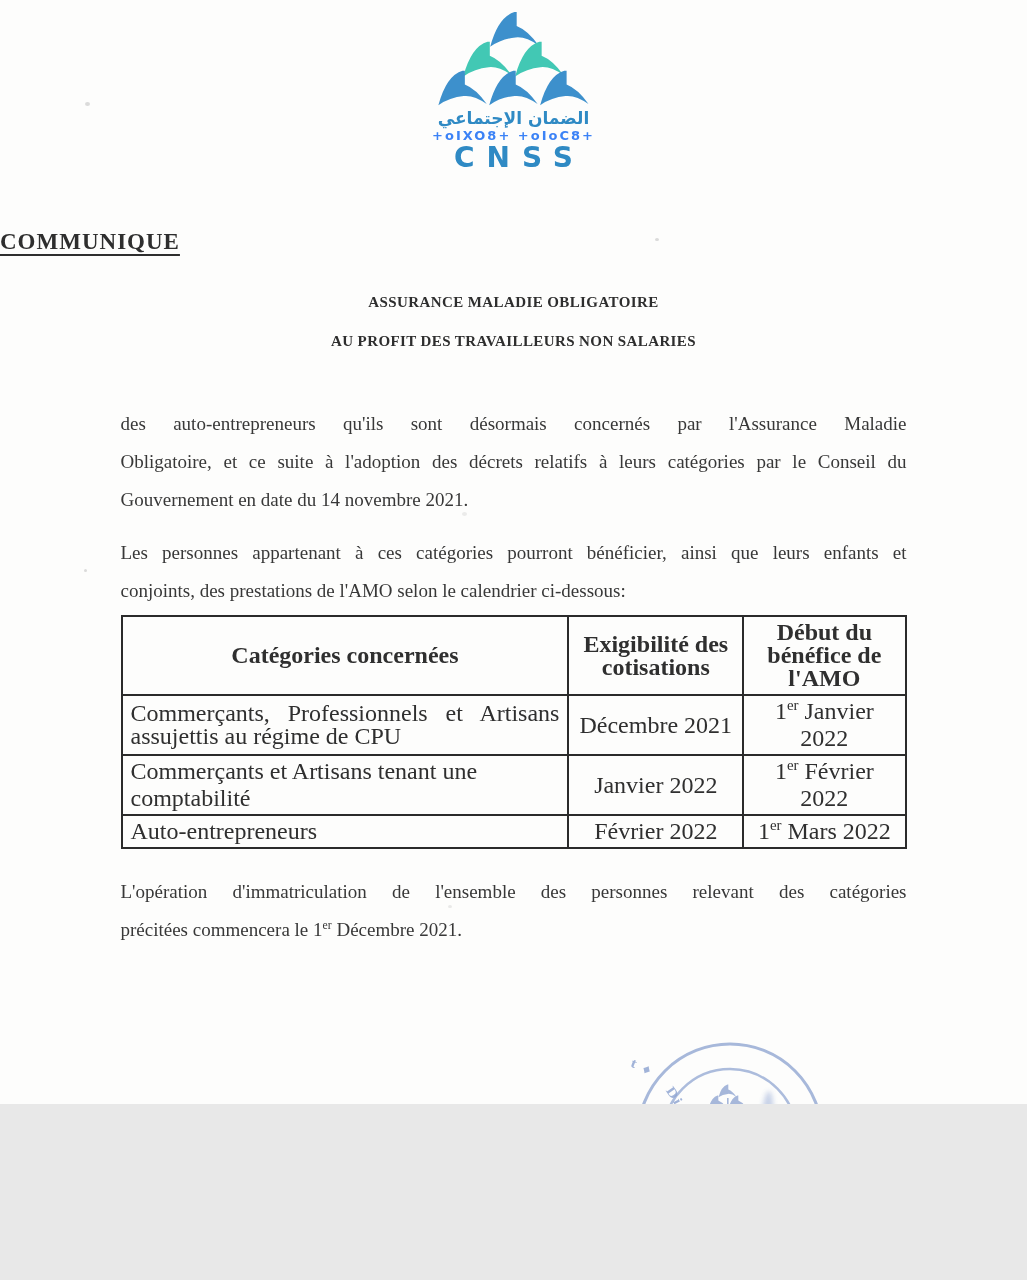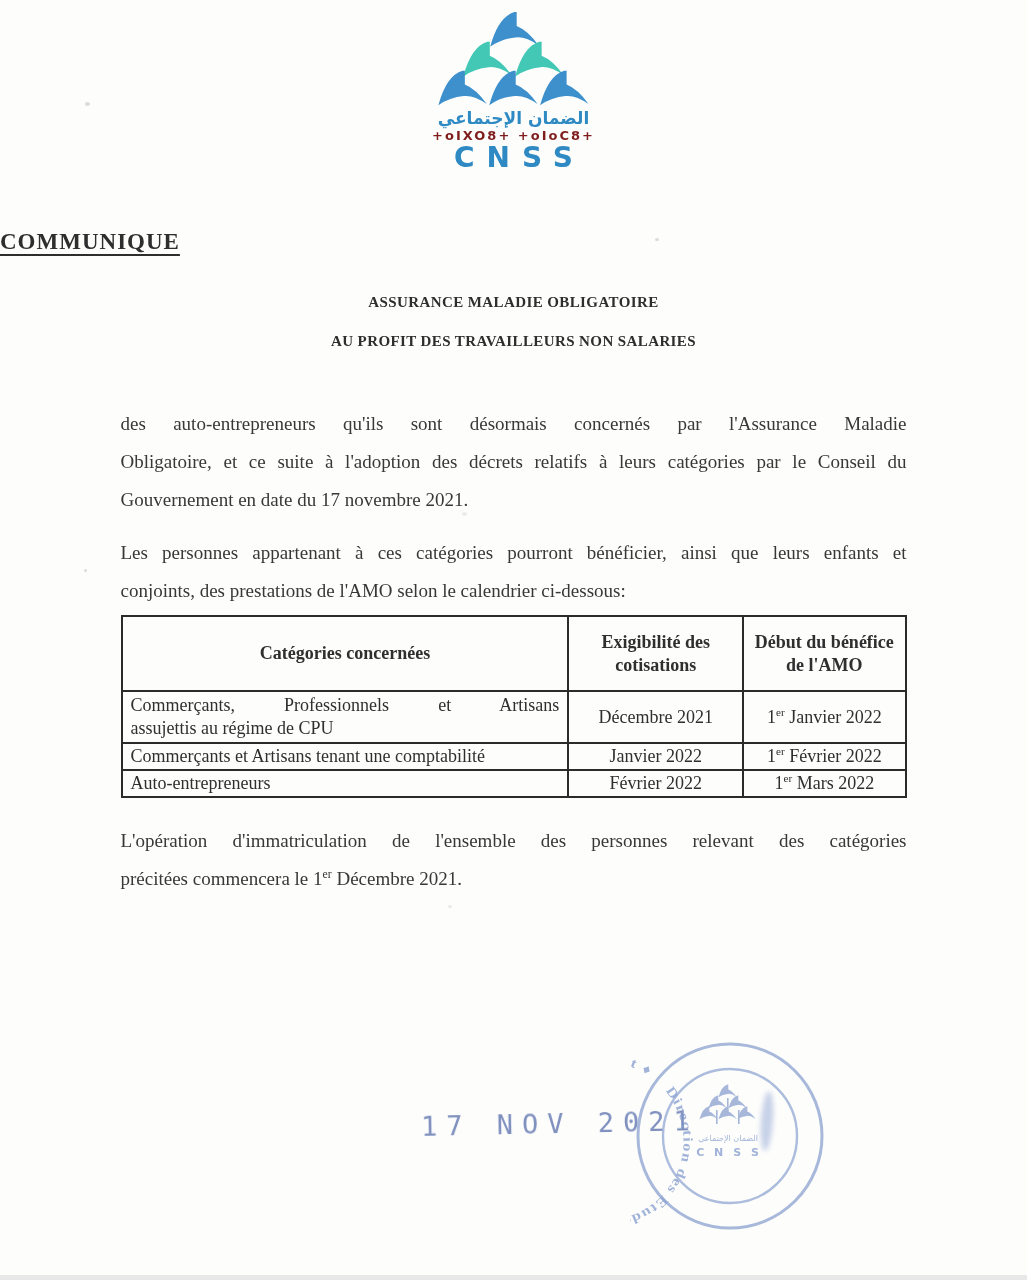--- a/index.html
+++ b/index.html
@@ -1,38 +1,38 @@
 <!DOCTYPE html>
 <html><head>
 <meta charset="utf-8">
 <style>
   * { margin: 0; padding: 0; box-sizing: border-box; }
   html,body { background:#e8e8e8; }
   .page {
     position: relative;
     width: 1027px;
-    height: 1275px;
+    height: 1104px;
     margin: 0 auto;
     background: #fdfdfc;
     overflow: hidden;
     font-family: "Liberation Serif", "DejaVu Serif", serif;
     color: #3a3a3a;
   }
 
   
   .logo-block { padding-top: 10px; text-align: center; }
   .logo-arcs { display:block; margin: 0 auto; }
   .logo-arabic {
     font-family: "DejaVu Sans", sans-serif;
     font-size: 17px; font-weight: bold; color: #2f8ac4;
     line-height: 20px; margin-top: 2px;
   }
   .logo-tifinagh {
     font-family: "DejaVu Sans", sans-serif;
-    font-size: 13px; font-weight: bold; color: #7f1d1d;
+    font-size: 13px; font-weight: bold; color: #3b82f6;
     letter-spacing: 2px; line-height: 16px;
   }
   .logo-acronym {
     font-family: "DejaVu Sans", sans-serif;
     font-size: 28px; font-weight: bold; color: #2f8ac4;
     letter-spacing: 12px; line-height: 26px; margin-top: 1px;
     text-indent: 12px;
   }
 
   
@@ -54,21 +54,21 @@
   .para .lline { text-align: left; line-height: 38px; height: 38px; }
   .para1 { margin-top: 44px; }
   .para2 { margin-top: 15px; }
   .para3 { margin-top: 24px; }
   sup { font-size: 0.62em; vertical-align: super; line-height: 0; margin-top: 16px; }
 
   
   table.calendar {
     width: 786px; margin: 5px auto 0 auto;
     border-collapse: collapse; table-layout: fixed;
-    font-size: 18px; color: #2f2f2f;
+    font-size: 24px; color: #2f2f2f;
   }
   table.calendar th, table.calendar td { border: 2px solid #2b2b2b; }
   col.c1 { width: 57%; } col.c2 { width: 22.3%; } col.c3 { width: 20.7%; }
   th { font-weight: bold; text-align: center; vertical-align: middle; line-height: 23px; padding: 4px 6px; height: 75px; }
   td { vertical-align: middle; padding: 2px 8px; }
   td.cat { text-align: left; }
   td.center { text-align: center; }
   tr.r1 { height: 49px; } tr.r2 { height: 27px; } tr.r3 { height: 27px; }
   .cat-line-just { text-align: justify; text-align-last: justify; line-height: 23px; }
   .cat-line { text-align: left; line-height: 23px; }
@@ -114,21 +114,21 @@
   <div class="doc-title">COMMUNIQUE</div>
   <div class="doc-subtitle">
     <div>ASSURANCE MALADIE OBLIGATOIRE</div>
     <div>AU PROFIT DES TRAVAILLEURS NON SALARIES</div>
   </div>
 
   <div class="content">
     <div class="para para1">
       <div class="jline">des auto-entrepreneurs qu'ils sont désormais concernés par l'Assurance Maladie</div>
       <div class="jline">Obligatoire, et ce suite à l'adoption des décrets relatifs à leurs catégories par le Conseil du</div>
-      <div class="lline">Gouvernement en date du 17 novembre 2021.</div>
+      <div class="lline">Gouvernement en date du 14 novembre 2021.</div>
     </div>
 
     <div class="para para2">
       <div class="jline">Les personnes appartenant à ces catégories pourront bénéficier, ainsi que leurs enfants et</div>
       <div class="lline">conjoints, des prestations de l'AMO selon le calendrier ci-dessous:</div>
     </div>
 
     <table class="calendar">
       <colgroup>
           <col class="c1">

